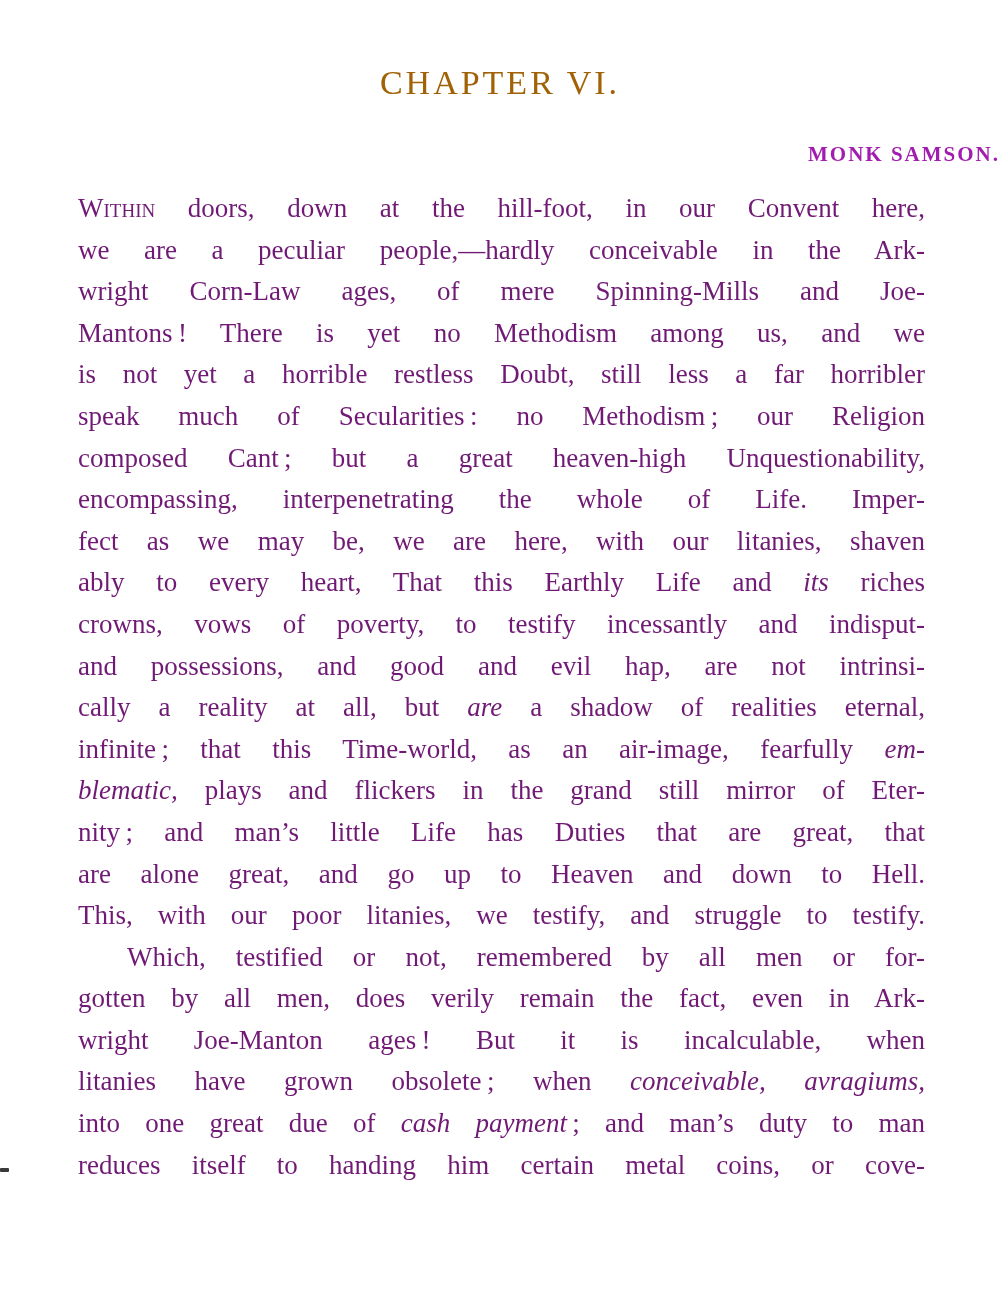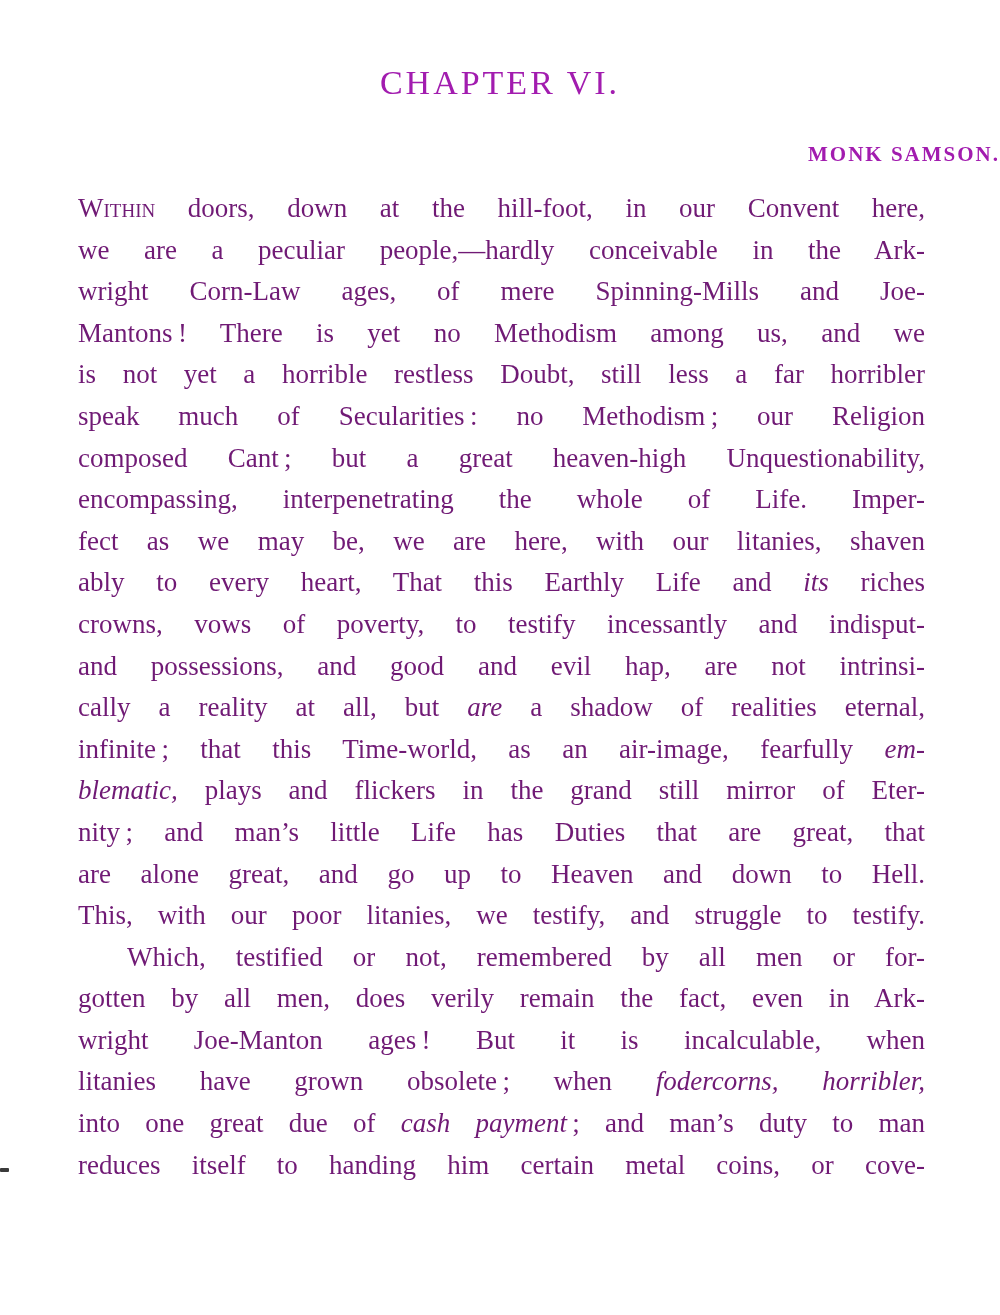--- a/index.html
+++ b/index.html
@@ -16,21 +16,21 @@
     overflow: hidden;
   }
   .chapter-title {
     position: absolute;
     top: 64px; left: 0; right: 0;
     text-align: center;
     font-size: 34px;
     line-height: 1.1;
     letter-spacing: 3px;
     font-weight: normal;
-    color: #a21caf;
+    color: #a16207;
   }
   .section-title {
     position: absolute;
     top: 143px; left: 0; right: 0;
     text-align: right;
     font-size: 21px;
     line-height: 1.1;
     letter-spacing: 2px;
     font-weight: bold;
     color: #a21caf;
@@ -83,18 +83,18 @@
       <div class="line"><span>and possessions, and good and evil hap, are not intrinsi-</span></div>
       <div class="line"><span>cally a reality at all, but </span><span class="it">are</span><span> a shadow of realities eternal,</span></div>
       <div class="line"><span>infinite ; that this Time-world, as an air-image, fearfully </span><span class="it">em-</span></div>
       <div class="line"><span class="it">blematic,</span><span> plays and flickers in the grand still mirror of Eter-</span></div>
       <div class="line"><span>nity ; and man’s little Life has Duties that are great, that</span></div>
       <div class="line"><span>are alone great, and go up to Heaven and down to Hell.</span></div>
       <div class="line"><span>This, with our poor litanies, we testify, and struggle to testify.</span></div>
       <div class="line indent"><span>Which, testified or not, remembered by all men or for-</span></div>
       <div class="line"><span>gotten by all men, does verily remain the fact, even in Ark-</span></div>
       <div class="line"><span>wright Joe-Manton ages ! But it is incalculable, when</span></div>
-      <div class="line"><span>litanies have grown obsolete ; when </span><span class="it">fodercorns, horribler,</span></div>
+      <div class="line"><span>litanies have grown obsolete ; when </span><span class="it">conceivable, avragiums,</span></div>
       <div class="line"><span>into one great due of </span><span class="it">cash payment</span><span> ; and man’s duty to man</span></div>
       <div class="line"><span>reduces itself to handing him certain metal coins, or cove-</span></div>
     </div>
   <div class="margin-artifact"></div>
 </div>
 
 </body></html>

